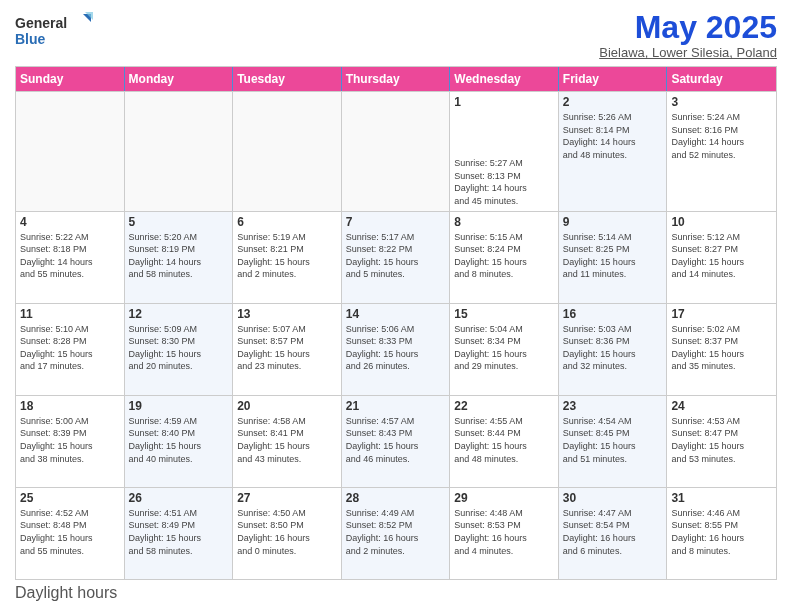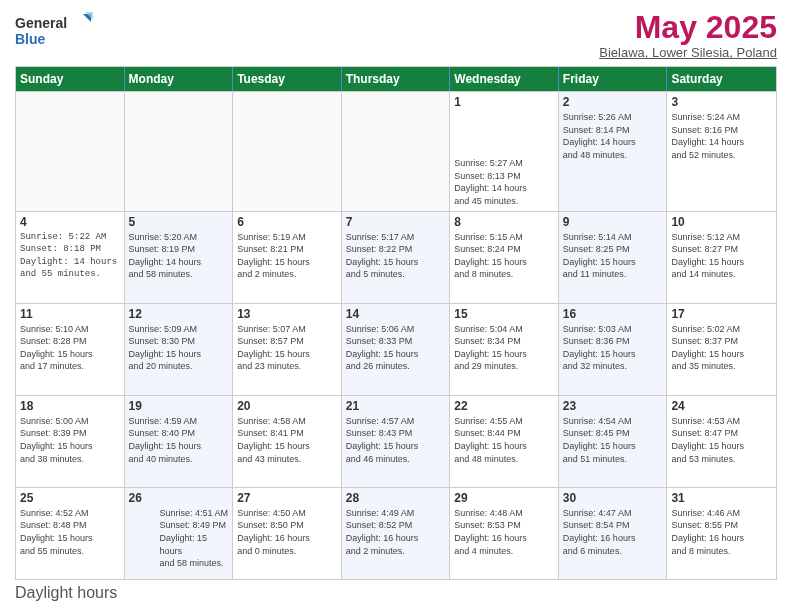--- a/index.html
+++ b/index.html
@@ -27,38 +27,38 @@
       display: flex;
       align-items: center;
       gap: 4px;
     }
     .title-block {
       text-align: right;
     }
     .month-title {
       font-size: 32px;
       font-weight: bold;
-      color: #be185d;
+      color: #1d4ed8;
       line-height: 1.1;
     }
     .location {
       font-size: 13px;
       color: #555;
       text-decoration: underline;
     }
     .calendar {
       flex: 1;
       display: flex;
       flex-direction: column;
       border: 1px solid #ccc;
     }
     .cal-header {
       display: grid;
       grid-template-columns: repeat(7, 1fr);
-      background: #15803d;
+      background: #ec4899;
     }
     .cal-header-cell {
       color: #fff;
       font-size: 12px;
       font-weight: bold;
       padding: 5px 4px;
       text-align: left;
       border-right: 1px solid #4a8dd5;
     }
     .cal-header-cell:last-child { border-right: none; }
@@ -155,21 +155,21 @@
             <div class="day-number">3</div>
             <div class="day-info" style="white-space: pre-line;">Sunrise: 5:24 AM
 Sunset: 8:16 PM
 Daylight: 14 hours
 and 52 minutes.</div>
           </div>
         </div>
         <div class="cal-row">
           <div class="cal-cell">
             <div class="day-number">4</div>
-            <div class="day-info" style="white-space: pre-line; font-family: Liberation Mono, monospace;">Sunrise: 5:22 AM
+            <div class="day-info" style="white-space: pre-line;">Sunrise: 5:22 AM
 Sunset: 8:18 PM
 Daylight: 14 hours
 and 55 minutes.</div>
           </div>
           <div class="cal-cell alt">
             <div class="day-number">5</div>
             <div class="day-info" style="white-space: pre-line;">Sunrise: 5:20 AM
 Sunset: 8:19 PM
 Daylight: 14 hours
 and 58 minutes.</div>
@@ -315,21 +315,21 @@
         <div class="cal-row">
           <div class="cal-cell">
             <div class="day-number">25</div>
             <div class="day-info" style="white-space: pre-line;">Sunrise: 4:52 AM
 Sunset: 8:48 PM
 Daylight: 15 hours
 and 55 minutes.</div>
           </div>
           <div class="cal-cell alt">
             <div class="day-number">26</div>
-            <div class="day-info" style="white-space: pre-line; margin-left: 31px;">Sunrise: 4:51 AM
+            <div class="day-info" style="white-space: pre-line;">Sunrise: 4:51 AM
 Sunset: 8:49 PM
 Daylight: 15 hours
 and 58 minutes.</div>
           </div>
           <div class="cal-cell">
             <div class="day-number">27</div>
             <div class="day-info" style="white-space: pre-line;">Sunrise: 4:50 AM
 Sunset: 8:50 PM
 Daylight: 16 hours
 and 0 minutes.</div>

